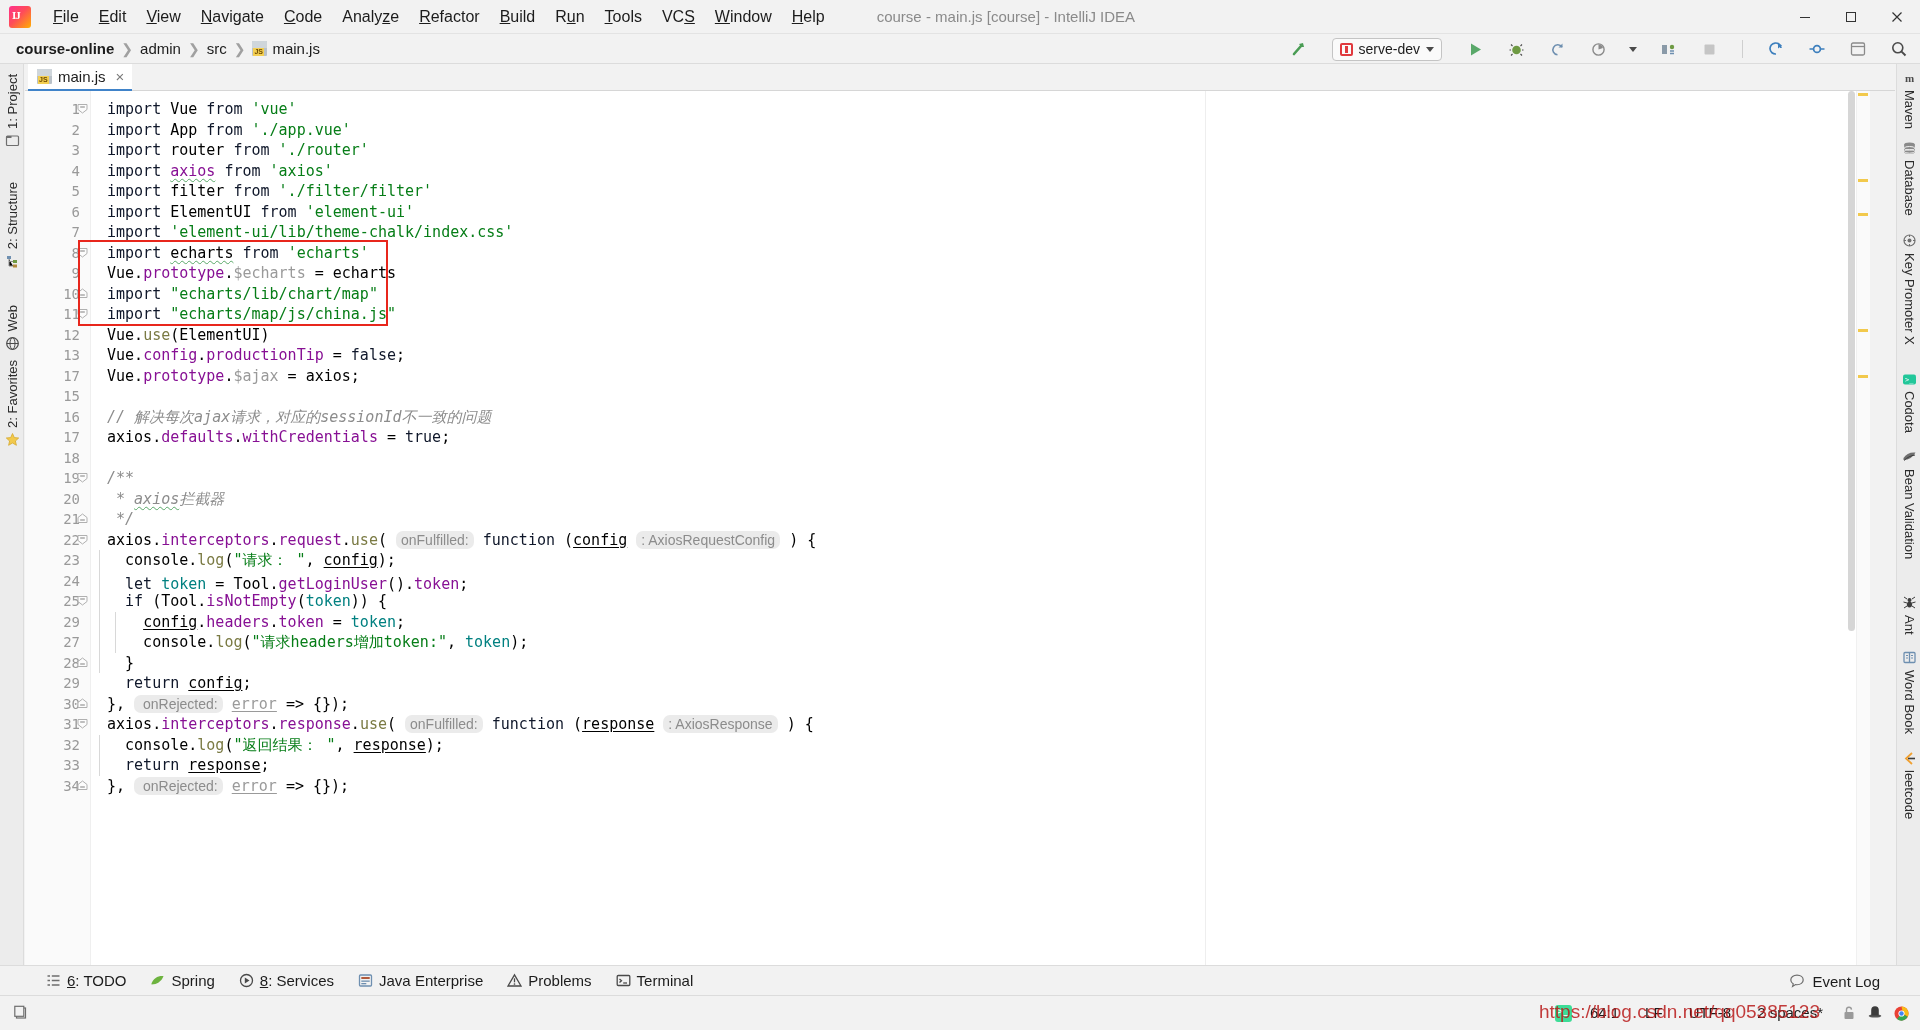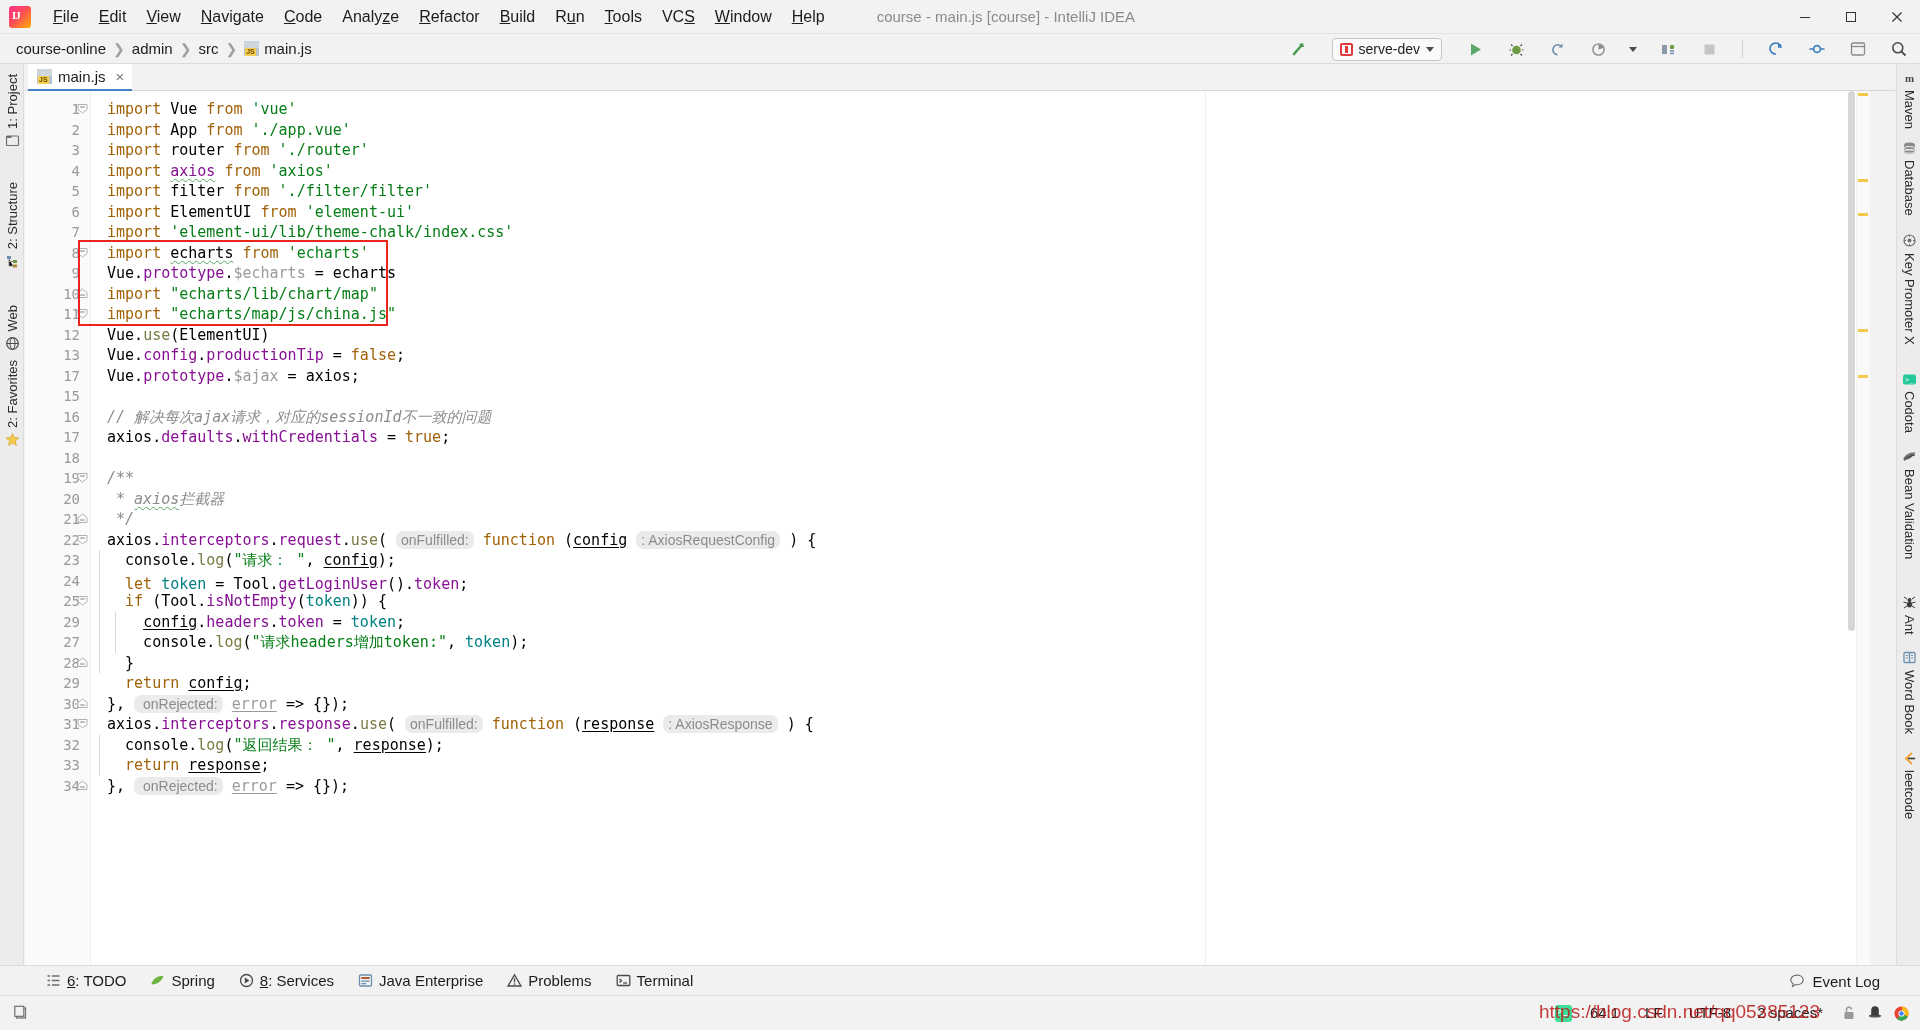--- a/index.html
+++ b/index.html
@@ -36,21 +36,21 @@
   .win-btn svg { display: block; }
 
   
   .navbar {
     position: absolute; left: 0; top: 34px; width: 1920px; height: 30px;
     background: #f2f2f2; display: flex; align-items: center;
     border-bottom: 1px solid #dcdcdc;
   }
   .crumbs { display: flex; align-items: center; margin-left: 16px; font-size: 15px; }
   .crumb { color: #1c1c1c; white-space: nowrap; display: flex; align-items: center; gap: 5px; }
-  .crumb.bold { font-weight: normal; }
+  .crumb.bold { font-weight: bold; }
   .crumb-sep { color: #a0a0a0; margin: 0 7px; font-size: 14px; }
   .jsicon {
     display: inline-block; width: 15px; height: 15px; position: relative;
     background: #b9c1c8; border-radius: 1px; overflow: hidden; flex: none;
   }
   .jsicon::before {
     content: ""; position: absolute; left: 0; top: 0; width: 15px; height: 7px; background: #cfd6db;
   }
   .jsicon::after {
     content: "JS"; position: absolute; left: 1px; bottom: 0px; font-size: 7px;
@@ -118,21 +118,21 @@
   .row { position: absolute; left: 0; width: 100%; height: 20.5px; }
   .lnum {
     position: absolute; right: 10px; top: 0; font-size: 14px; color: #999999;
     font-family: "DejaVu Sans Mono", monospace; line-height: 20.5px;
   }
   .ctext {
     position: absolute; left: 16px; top: 0; font-size: 15px; line-height: 20.5px;
     font-family: "DejaVu Sans Mono", monospace; white-space: pre; color: #000000;
   }
   
-  .kw  { color: #a16207; }
+  .kw  { color: #0f172a; }
   .str { color: #067d17; }
   .cmt { color: #8c8c8c; font-style: italic; }
   .prop{ color: #871094; }
   .fn  { color: #7a7a43; }
   .loc { color: #008080; }
   .grey{ color: #9a9a9a; }
   .plain { color: #000000; }
   .wavy { text-decoration: underline wavy #59a869; text-underline-offset: 2px; text-decoration-thickness: 1px; }
   .uline { text-decoration: underline; text-underline-offset: 2px; }
   .hint {

